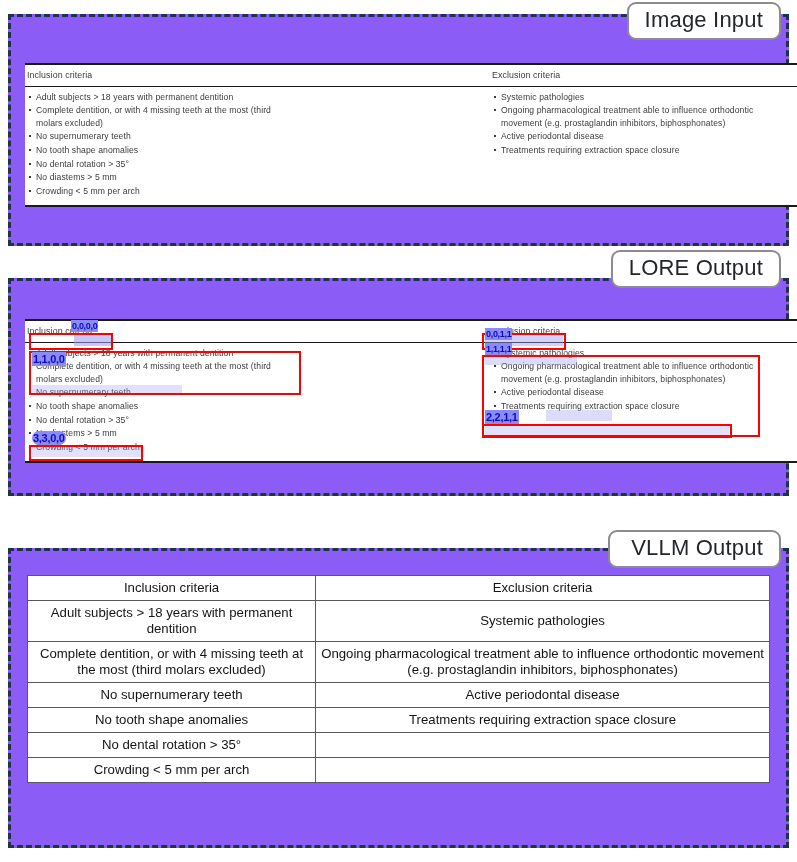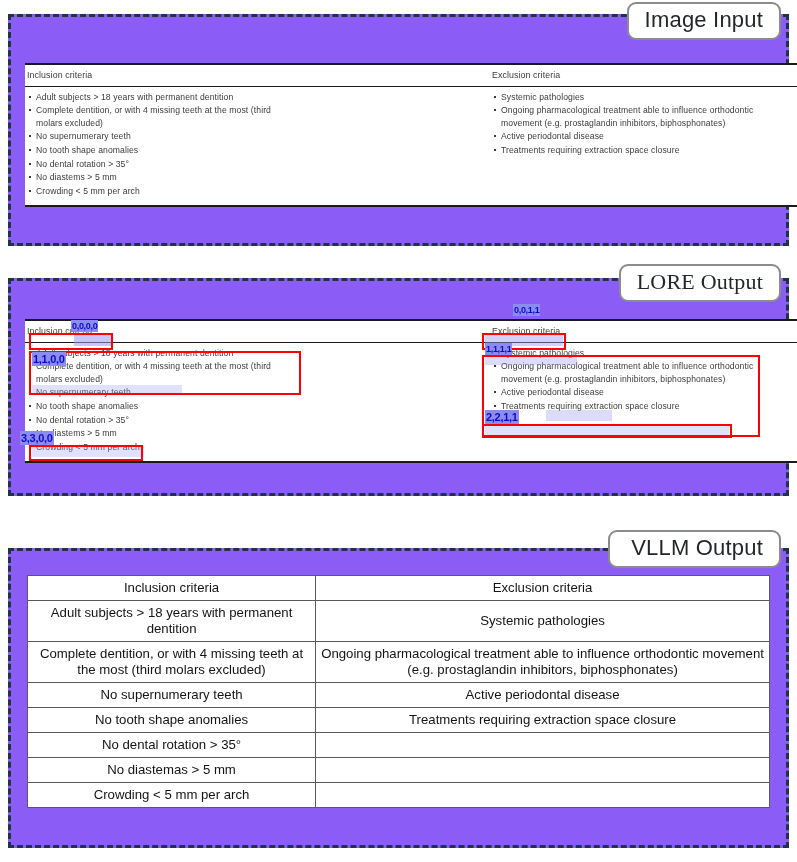--- a/index.html
+++ b/index.html
@@ -36,21 +36,21 @@
     border-radius: 9px;
     padding: 5px 16px 7px 16px;
     font-size: 22px;
     line-height: 1;
     color: #23272b;
     letter-spacing: .2px;
     white-space: nowrap;
     z-index: 6;
   }
   #badge-input { top: 2px; }
-  #badge-lore  { top: 264px; font-family: Liberation Serif, serif; }
+  #badge-lore  { top: 250px; }
   #badge-vllm  { top: 530px; padding-left: 21px; }
 
   
   .doc {
     position: absolute;
     background: #ffffff;
     left: 14px;
     right: 14px;
   }
 
@@ -213,22 +213,22 @@
 
   <div class="lore-box" style="left:18px;  top:52px;  width:84px;  height:17px;"></div>
   <div class="lore-box" style="left:18px;  top:70px;  width:272px; height:44px;"></div>
   <div class="lore-box" style="left:18px;  top:164px; width:114px; height:16px;"></div>
   <div class="lore-box" style="left:471px; top:52px;  width:84px;  height:17px;"></div>
   <div class="lore-box" style="left:471px; top:74px;  width:278px; height:82px;"></div>
   <div class="lore-box" style="left:471px; top:143px; width:250px; height:14px;"></div>
 
   <div class="lore-tag tag-sm" style="left:21px;  top:39px;margin-left:39px;">0,0,0,0</div>
   <div class="lore-tag" style="left:21px;  top:71px;">1,1,0,0</div>
-  <div class="lore-tag" style="left:9px;  top:150px;">3,3,0,0</div>
-  <div class="lore-tag tag-sm" style="left:474px; top:23px;margin-left:28px;">0,0,1,1</div>
+  <div class="lore-tag" style="left:21px;  top:150px;border-radius:7px;">3,3,0,0</div>
+  <div class="lore-tag tag-sm" style="left:474px; top:47px;">0,0,1,1</div>
   <div class="lore-tag tag-sm" style="left:474px; top:62px;">1,1,1,1</div>
   <div class="lore-tag" style="left:474px; top:129px;text-align:center;">2,2,1,1</div>
 
   <div class="lore-hl" style="left:63px;  top:54px;  width:39px;  height:11px; opacity:.55;"></div>
   <div class="lore-hl" style="left:474px; top:54px;  width:78px;  height:11px; opacity:.45;"></div>
   <div class="lore-hl" style="left:474px; top:74px;  width:92px;  height:10px; opacity:.35;"></div>
   <div class="lore-hl" style="left:535px; top:129px; width:66px;  height:11px; opacity:.35;"></div>
   <div class="lore-hl" style="left:21px;  top:104px; width:150px; height:10px; opacity:.30;"></div>
   <div class="lore-hl" style="left:21px;  top:165px; width:112px; height:11px; opacity:.30;"></div>
   <div class="lore-hl" style="left:474px; top:144px; width:244px; height:11px; opacity:.30;"></div>
@@ -257,24 +257,20 @@
         </tr>
         <tr>
           <td class="c0">No tooth shape anomalies</td>
           <td class="c1">Treatments requiring extraction space closure</td>
         </tr>
         <tr>
           <td class="c0">No dental rotation &gt; 35°</td>
           <td class="c1"></td>
         </tr>
         <tr>
-          <td class="c0">No diastemas &gt; 5 mm</td>
-          <td class="c1"></td>
-        </tr>
-        <tr>
           <td class="c0">Crowding &lt; 5 mm per arch</td>
           <td class="c1"></td>
         </tr>
       </tbody>
     </table>
   </div>
 </div>
 <div class="panel-badge" id="badge-vllm">VLLM Output</div>
 
 </body></html>

